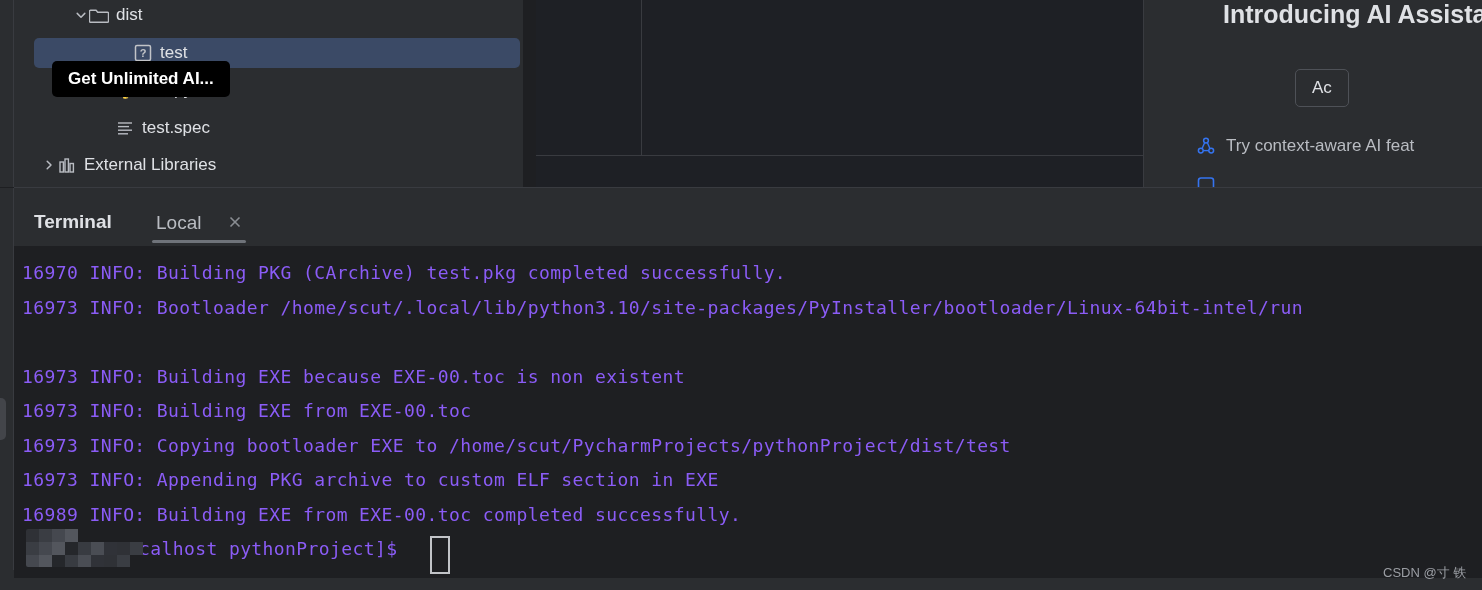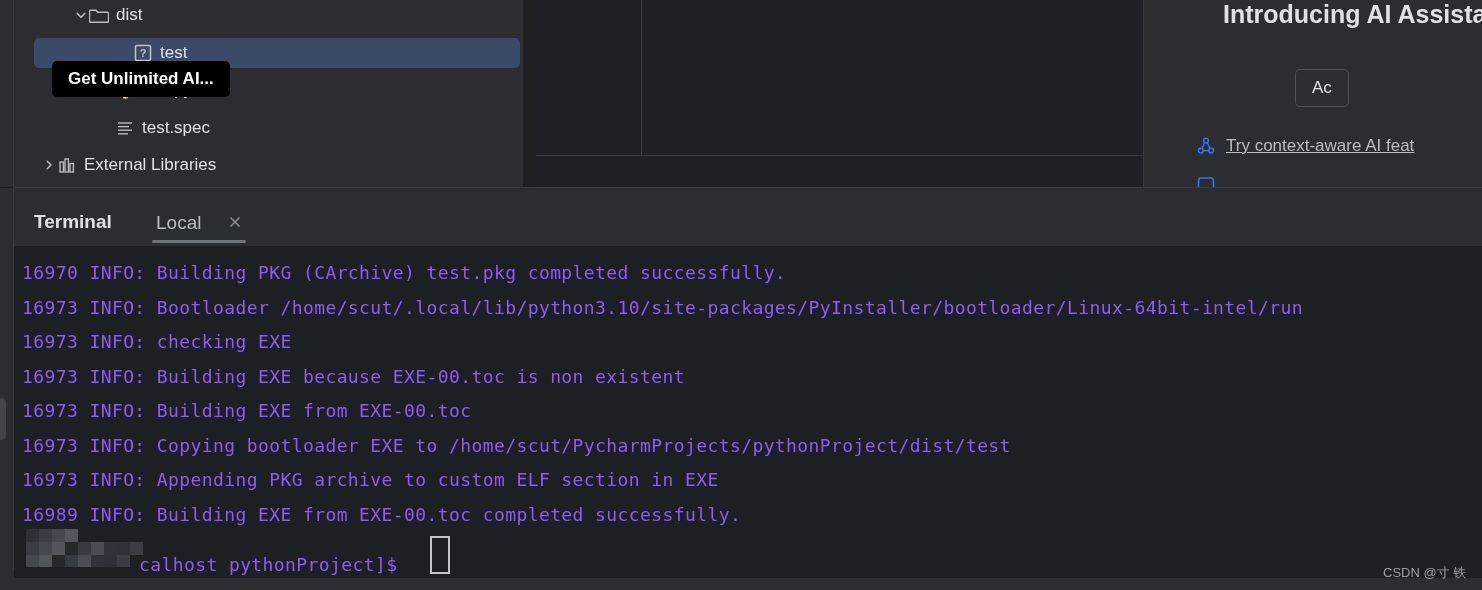--- a/index.html
+++ b/index.html
@@ -38,21 +38,21 @@
   
   .ai-panel{position:absolute;left:1144px;top:0;width:338px;height:187px;background:#2b2d30;overflow:hidden;}
   .ai-title{position:absolute;left:52px;top:0px;font-size:25px;font-weight:bold;color:#dfe1e5;white-space:nowrap;margin-left:27px;}
   .ai-btn-primary{position:absolute;left:52px;top:61px;height:36px;padding:0 16px;
     background:#000000;color:#fff;font-size:17px;font-weight:bold;border:none;border-radius:5px;
     display:flex;align-items:center;justify-content:center;white-space:nowrap;cursor:pointer;}
   .ai-btn-secondary{position:absolute;left:1295px;top:61px;height:36px;padding:0 16px;
     background:transparent;color:#dfe1e5;font-size:17px;border:1px solid #4e5157;border-radius:5px;
     display:flex;align-items:center;white-space:nowrap;cursor:pointer;overflow:hidden;margin-top:8px;}
   .ai-feat{position:absolute;left:52px;display:flex;align-items:center;gap:10px;
-    color:#b9bcc2;font-size:17px;white-space:nowrap;text-decoration:underline;}
+    color:#b9bcc2;font-size:17px;white-space:nowrap;}
   .ai-feat-1{top:136px;}
   .ai-feat-2{top:174px;}
   .ai-feat-icon{width:20px;height:20px;flex:0 0 auto;display:flex;align-items:center;justify-content:center;}
 
   
   .term-divider{position:absolute;left:14px;top:187px;width:1468px;height:1px;background:#393b40;}
   .term{position:absolute;left:14px;top:188px;width:1468px;height:390px;background:#1e1f22;}
   .term-left-strip{position:absolute;left:0;top:188px;width:14px;height:390px;background:#2b2d30;}
   .term-left-strip-line{position:absolute;left:13px;top:188px;width:1px;height:390px;background:#393b40;}
 
@@ -209,27 +209,26 @@
       <line x1="12.5" y1="3.5" x2="3.5" y2="12.5" stroke="#8a8d93" stroke-width="1.6"></line>
     </svg>
   </div>
   <div class="term-tab-underline"></div>
 
   <div class="side-handle"></div>
 
   <div class="term-body">
       <div class="term-line" style="top: 16px;">16970 INFO: Building PKG (CArchive) test.pkg completed successfully.</div>
       <div class="term-line" style="top: 50.5px;">16973 INFO: Bootloader /home/scut/.local/lib/python3.10/site-packages/PyInstaller/bootloader/Linux-64bit-intel/run</div>
-      <div class="term-line" style="top: 85px;">16973 INFO: checking EXE</div>
       <div class="term-line" style="top: 119.5px;">16973 INFO: Building EXE because EXE-00.toc is non existent</div>
       <div class="term-line" style="top: 154px;">16973 INFO: Building EXE from EXE-00.toc</div>
       <div class="term-line" style="top: 188.5px;">16973 INFO: Copying bootloader EXE to /home/scut/PycharmProjects/pythonProject/dist/test</div>
       <div class="term-line" style="top: 223px;">16973 INFO: Appending PKG archive to custom ELF section in EXE</div>
       <div class="term-line" style="top: 257.5px;">16989 INFO: Building EXE from EXE-00.toc completed successfully.</div>
-      <div class="term-line" style="top: 308px; left: 125px;">calhost pythonProject]$</div>
+      <div class="term-line" style="top: 292px; left: 125px;">calhost pythonProject]$</div>
       <div class="cursor-box" style="left: 416px; top: 290px;"></div>
     </div>
 
   <div class="bottom-left-box"></div>
   <div class="bottom-bar-line"></div>
   <div class="bottom-bar"></div>
 
   <div class="watermark">CSDN @寸 铁</div>
 <div class="redaction">
       <i style="left: 0px; top: 0px; width: 13px; height: 13px; background: rgb(47, 49, 54);"></i>

